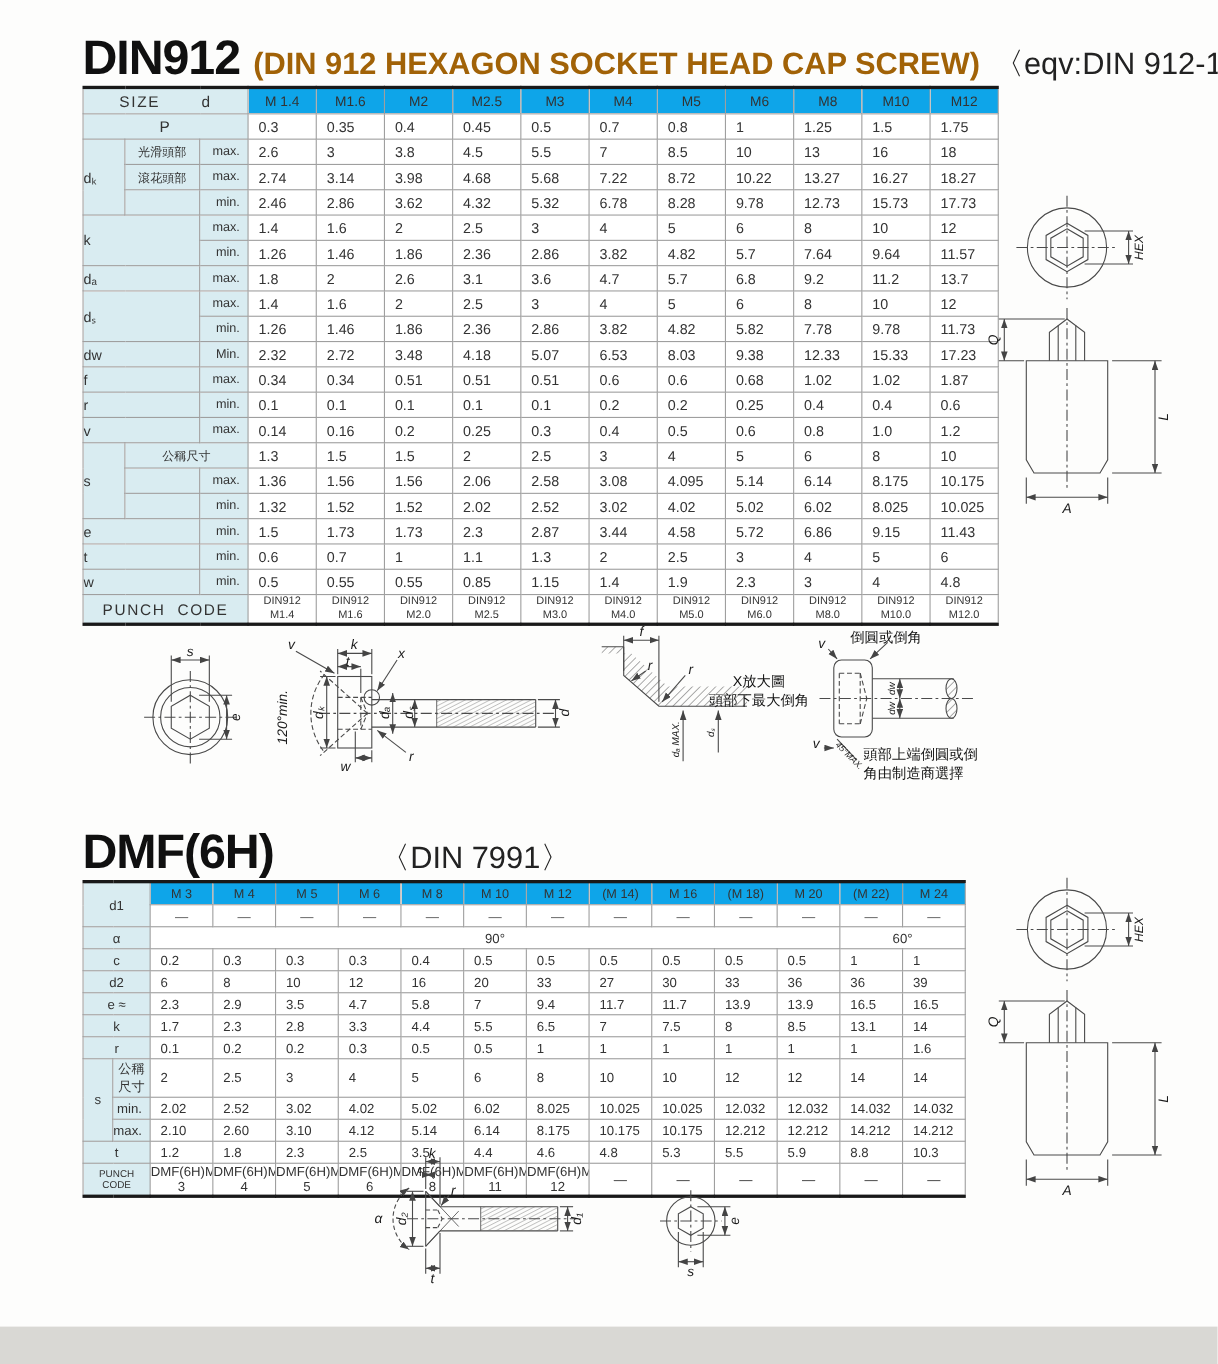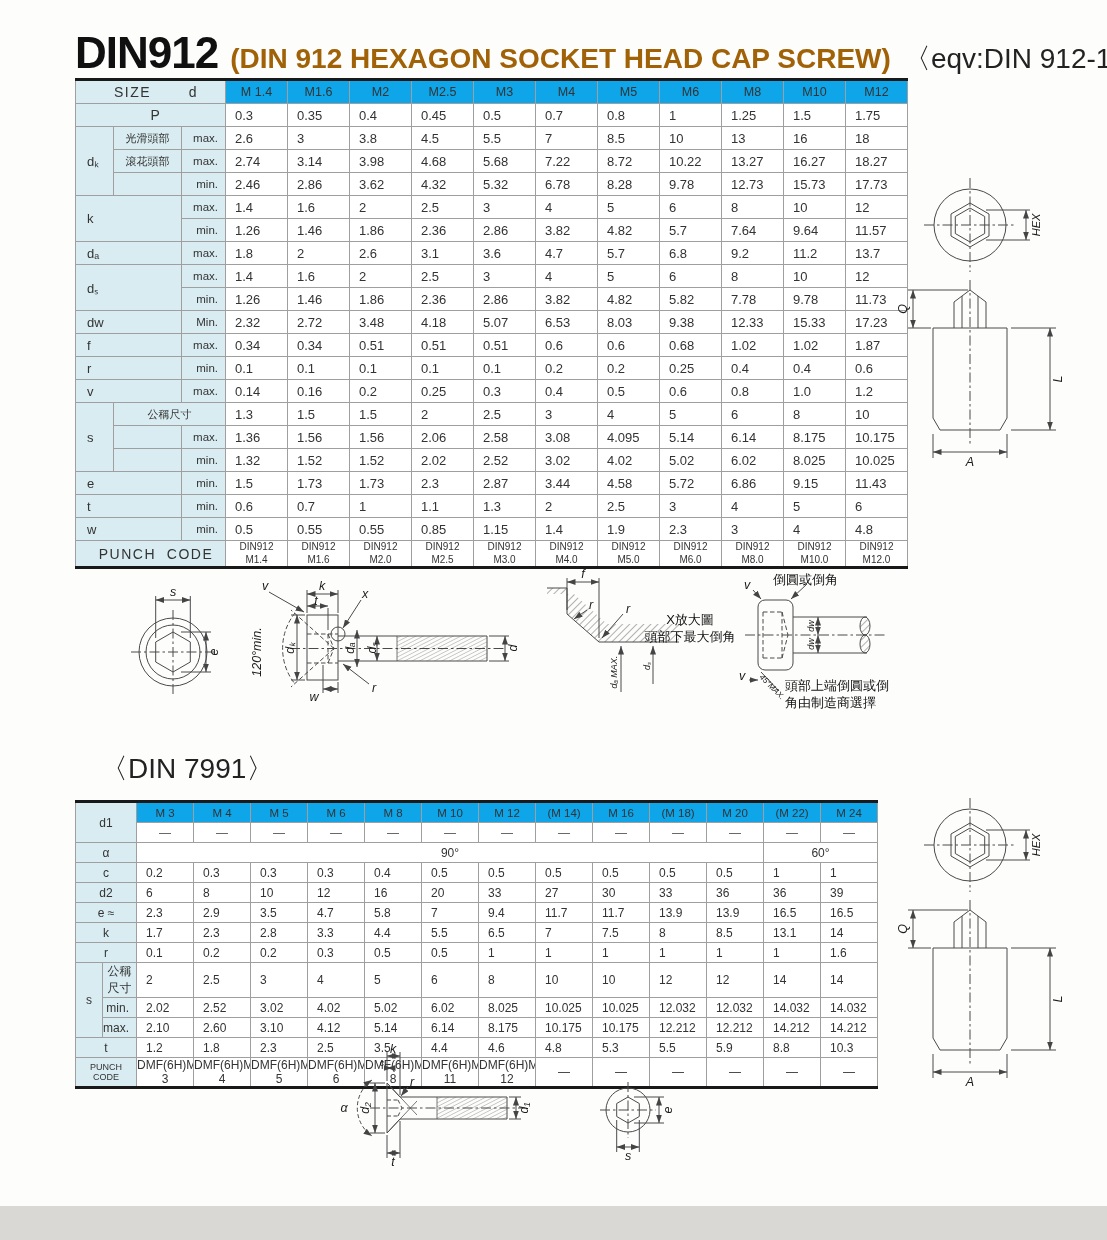--- a/index.html
+++ b/index.html
@@ -9,21 +9,21 @@
   .t-main{font-size:44px;font-weight:900;letter-spacing:-1px;color:#101010;}
   .t-sub{font-size:28px;font-weight:800;color:#a16207;}
   .t-eqv{font-size:28px;font-weight:400;color:#222;}
   table{border-collapse:collapse;table-layout:fixed;position:absolute;background:#fff;}
   td{border:1px solid #9f9f9f;font-size:13px;vertical-align:middle;overflow:hidden;padding:0;}
   #t912{left:75px;top:78px;width:832px;border-top:3px solid #191919;border-bottom:3px solid #191919;}
   #tdmf{left:75px;top:800px;width:802px;border-top:3px solid #191919;border-bottom:3px solid #191919;}
   #t912 td{height:22px;}
   #tdmf td{height:19px;font-size:12px;}
   .lbl{background:#d9ecf1;}
-  .l1{text-align:left;padding-left:11px;white-space:pre;}
+  .l1{text-align:left;white-space:pre;}
   #tdmf .l1{text-align:center;padding-left:0;}
   .l2{text-align:center;font-size:11px;}
   .l3{text-align:right;padding-right:7px;font-size:11.5px;}
   .lbl[colspan="3"]{text-align:center;font-size:14px;letter-spacing:1.5px;white-space:pre;}
   .pc{font-size:9px !important;white-space:pre-line;text-align:center;line-height:1.15;letter-spacing:0;}
   .val{background:#fff;text-align:left;padding-left:9px;}
   .val[colspan]{text-align:center;padding-left:0;}
   .hdr{background:#0ea5e9;text-align:center;padding-left:0;font-size:12.5px;}
   #tdmf .hdr{font-size:11.5px;}
   .dash{text-align:center;padding-left:0;height:15px;color:#555;}
@@ -546,21 +546,22 @@
   <span class="note" style="left:688px;top:12px;">倒圓或倒角</span>
   <span class="dim rot small" style="left:726px;top:66px;">dw</span>
   <span class="dim rot small" style="left:726px;top:84px;">dw</span>
   <span class="dim" style="left:657px;top:116px;">v</span>
   <span class="dim rot45 small" style="left:687px;top:127px;font-size:8px;">45°MAX.</span>
   <span class="note" style="left:700px;top:118px;width:150px;text-align:left;">頭部上端倒圓或倒
 角由制造商選擇</span>
 </div>
 
 <div class="title-row" style="left:75px;top:750px;">
-  <span class="t-eqv" style="margin-left:25px;">〈DIN 7991〉</span>
+  <span class="t-main">DMF(6H)</span>
+  <span class="t-eqv" style="margin-left:84px;">〈DIN 7991〉</span>
 </div>
 
 <table id="tdmf">
   <colgroup>
     <col style="width:27px">
       <col style="width:34px">
     <col style="width:57px">
       <col style="width:57px">
       <col style="width:57px">
       <col style="width:57px">

